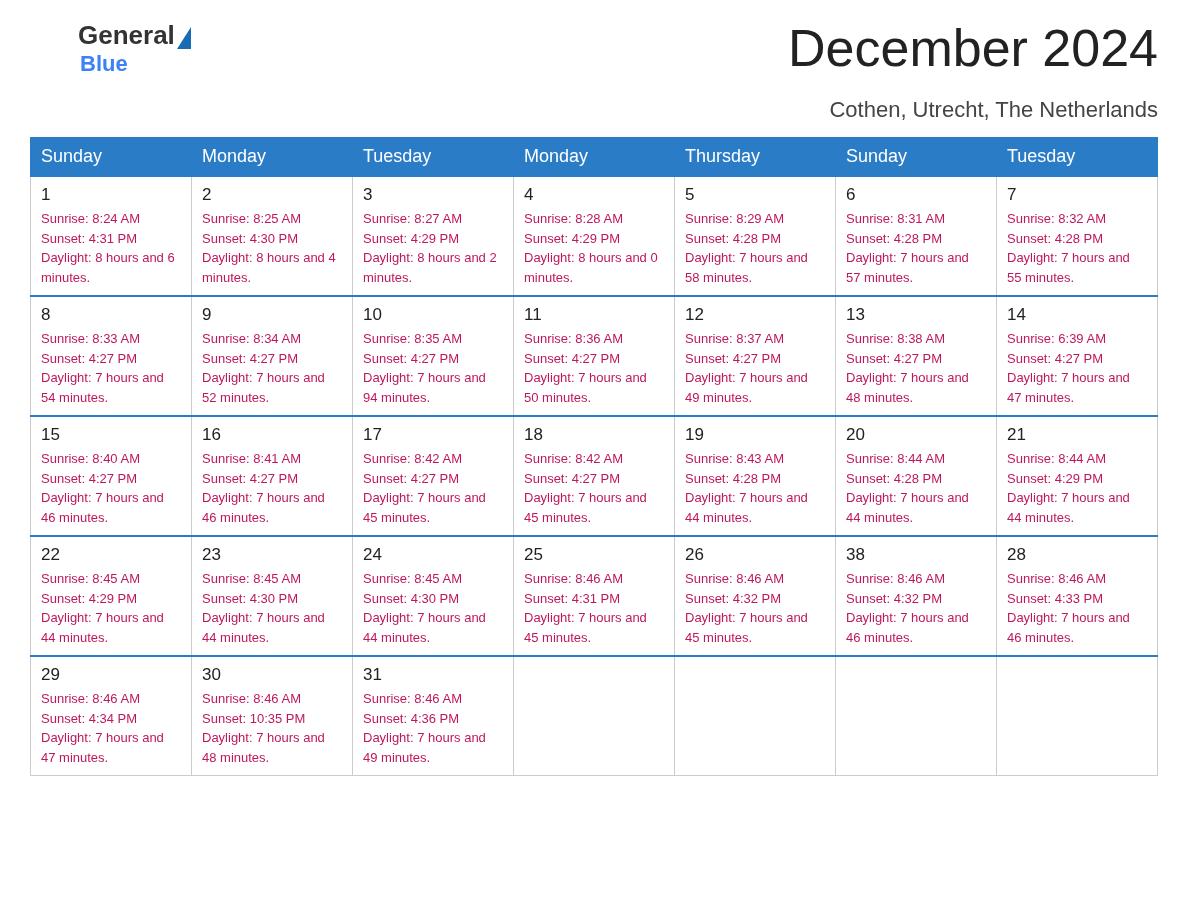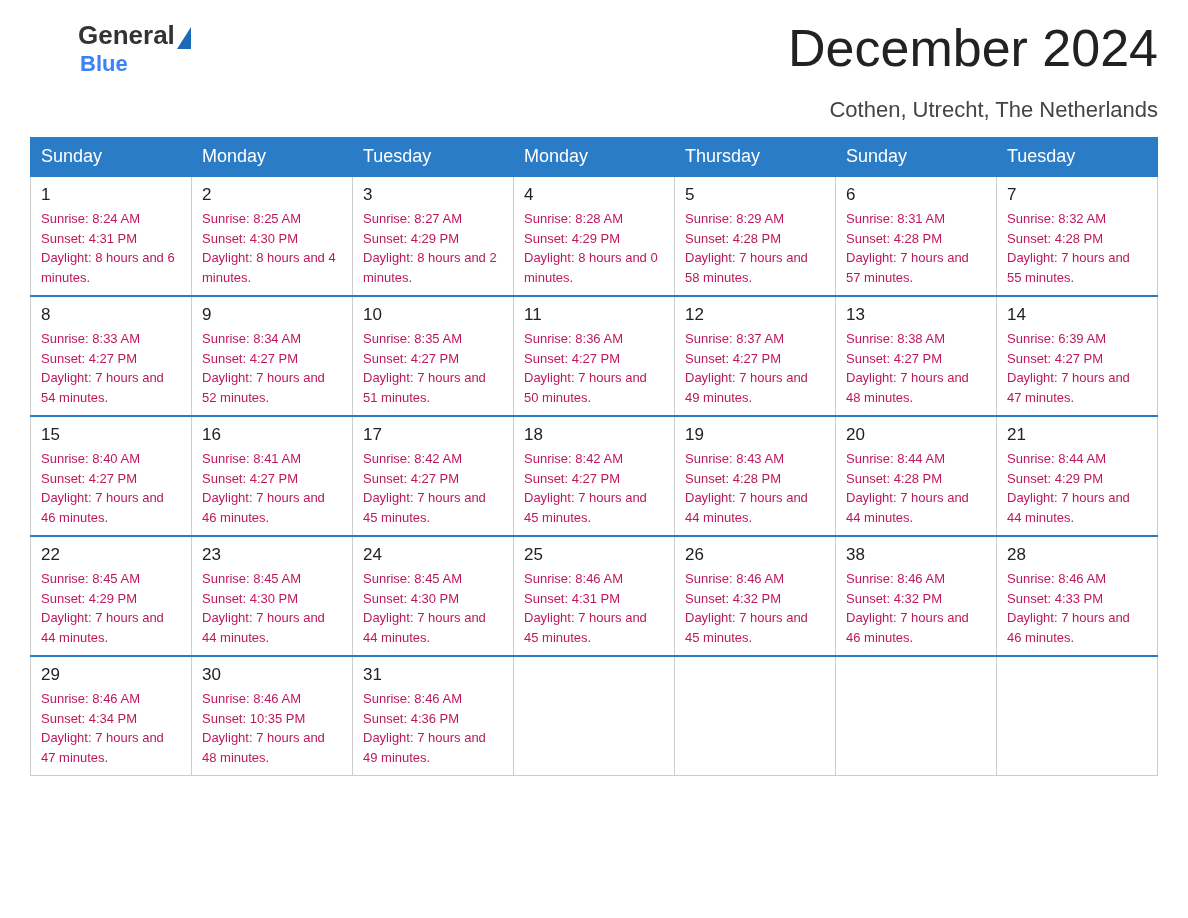--- a/index.html
+++ b/index.html
@@ -211,21 +211,21 @@
           <span>Sunrise: 8:34 AM</span><br>
           <span>Sunset: 4:27 PM</span><br>
           <span>Daylight: 7 hours and 52 minutes.</span>
         </div>
       </td>
         <td>
         <span class="day-number">10</span>
         <div class="day-info">
           <span>Sunrise: 8:35 AM</span><br>
           <span>Sunset: 4:27 PM</span><br>
-          <span>Daylight: 7 hours and 51 minutes.</span>
+          <span>Daylight: 7 hours and 94 minutes.</span>
         </div>
       </td>
         <td>
         <span class="day-number">11</span>
         <div class="day-info">
           <span>Sunrise: 8:36 AM</span><br>
           <span>Sunset: 4:27 PM</span><br>
           <span>Daylight: 7 hours and 50 minutes.</span>
         </div>
       </td>

